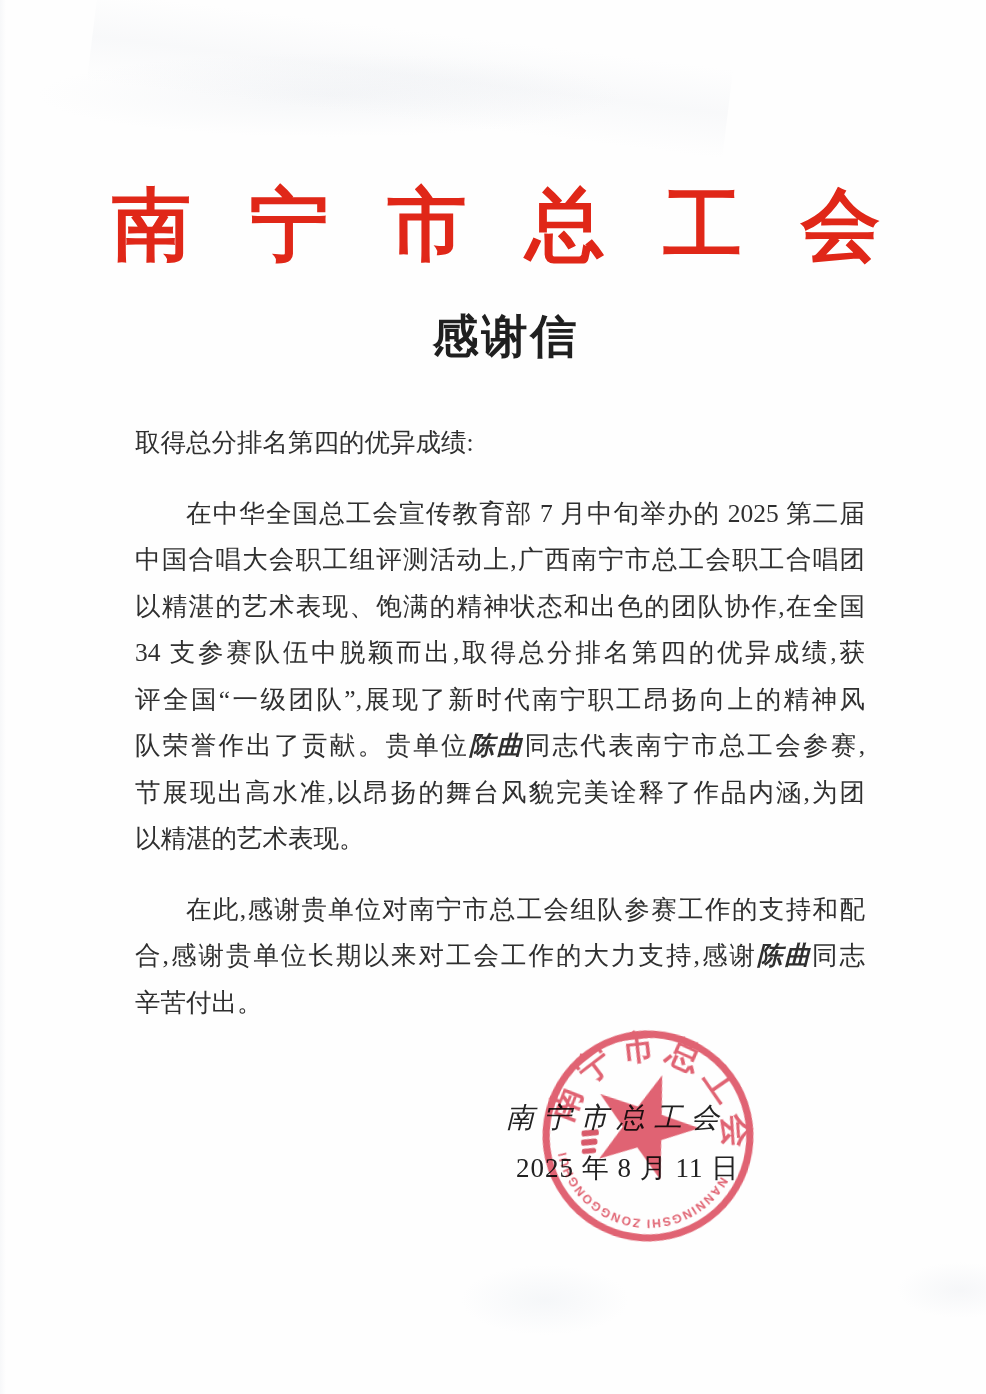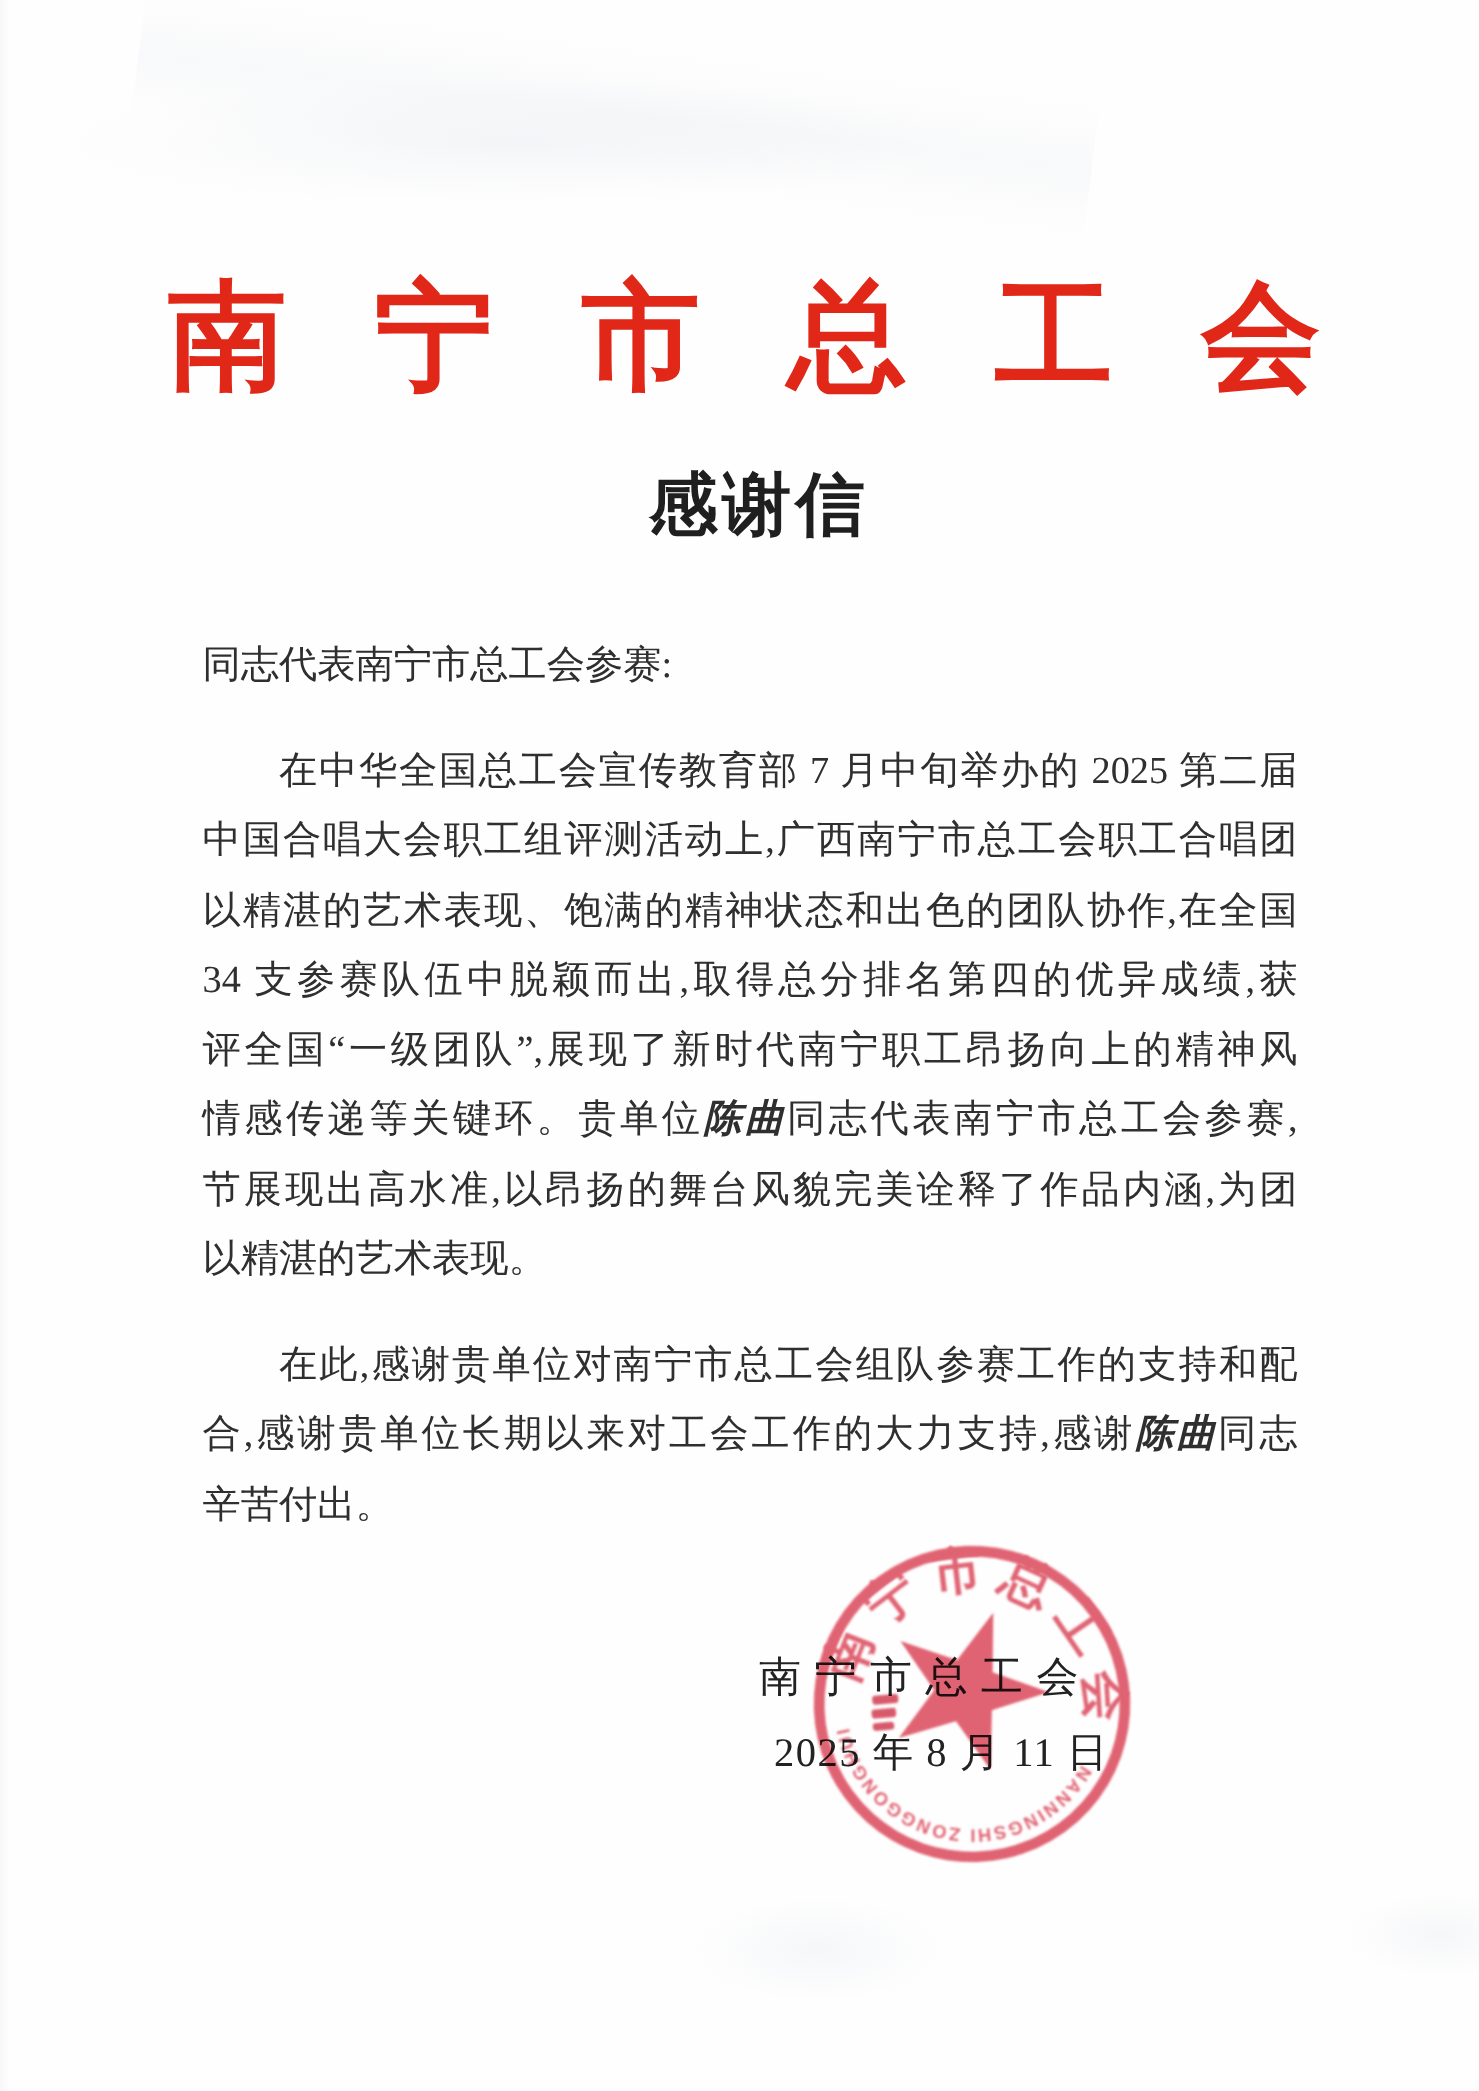--- a/index.html
+++ b/index.html
@@ -49,21 +49,21 @@
     text-justify:inter-character;
   }
   .body-line.indent{ padding-left:51px;margin-top:24px; }
   .body-line .bold-name{ font-weight:700;font-style:italic; }
   .signature{
     position:absolute; left:0; top:0; width:100%; height:100%;
     color:#222;
   }
   .sig-org{
     position:absolute; left:506px; top:1099px;
-    font-size:28px; letter-spacing:9px; white-space:nowrap;
+    font-size:28px; letter-spacing:9px; white-space:nowrap;font-style:italic;
   }
   .sig-date{
     position:absolute; left:516px; top:1150px;
     font-size:27px; letter-spacing:1px; white-space:nowrap;
   }
   .seal{
     position:absolute; left:541px; top:1029px;
     width:214px; height:214px;
     transform:rotate(9deg);
     opacity:0.88;
@@ -82,27 +82,27 @@
       <span>宁</span>
       <span>市</span>
       <span>总</span>
       <span>工</span>
       <span>会</span>
     </div>
 
   <div class="doc-title">感谢信</div>
 
   <div class="body-text">
-      <div class="body-line"><span>同志代表南宁市总工会参赛:</span></div>
+      <div class="body-line"><span>取得总分排名第四的优异成绩:</span></div>
       <div class="body-line fill indent"><span>在中华全国总工会宣传教育部 7 月中旬举办的 2025 第二届</span></div>
       <div class="body-line fill"><span>中国合唱大会职工组评测活动上,广西南宁市总工会职工合唱团</span></div>
       <div class="body-line fill"><span>以精湛的艺术表现、饱满的精神状态和出色的团队协作,在全国</span></div>
       <div class="body-line fill"><span>34 支参赛队伍中脱颖而出,取得总分排名第四的优异成绩,获</span></div>
       <div class="body-line fill"><span>评全国“一级团队”,展现了新时代南宁职工昂扬向上的精神风</span></div>
-      <div class="body-line fill"><span>情感传递等关键环。贵单位</span><span class="bold-name">陈曲</span><span>同志代表南宁市总工会参赛,</span></div>
+      <div class="body-line fill"><span>队荣誉作出了贡献。贵单位</span><span class="bold-name">陈曲</span><span>同志代表南宁市总工会参赛,</span></div>
       <div class="body-line fill"><span>节展现出高水准,以昂扬的舞台风貌完美诠释了作品内涵,为团</span></div>
       <div class="body-line"><span>以精湛的艺术表现。</span></div>
       <div class="body-line fill indent"><span>在此,感谢贵单位对南宁市总工会组队参赛工作的支持和配</span></div>
       <div class="body-line fill"><span>合,感谢贵单位长期以来对工会工作的大力支持,感谢</span><span class="bold-name">陈曲</span><span>同志</span></div>
       <div class="body-line"><span>辛苦付出。</span></div>
     </div>
 
   <div class="signature">
     <div class="sig-org">南宁市总工会</div>
     <div class="sig-date">2025 年 8 月 11 日</div>

